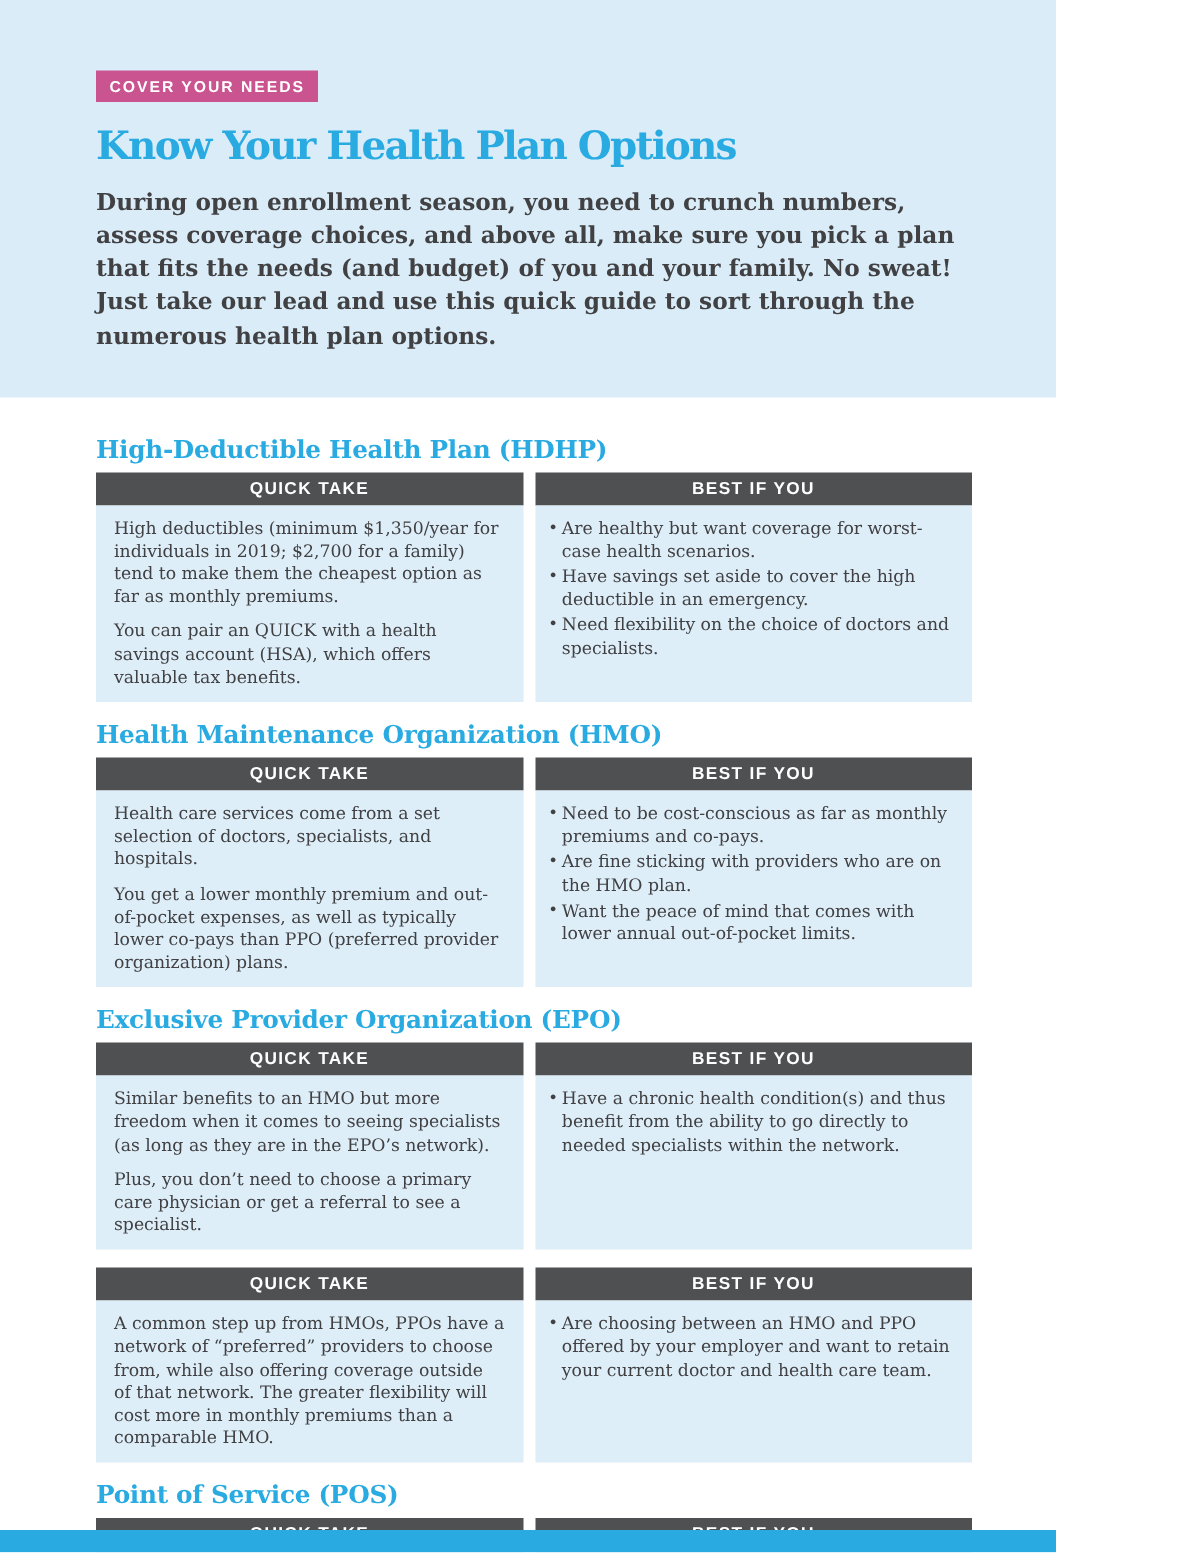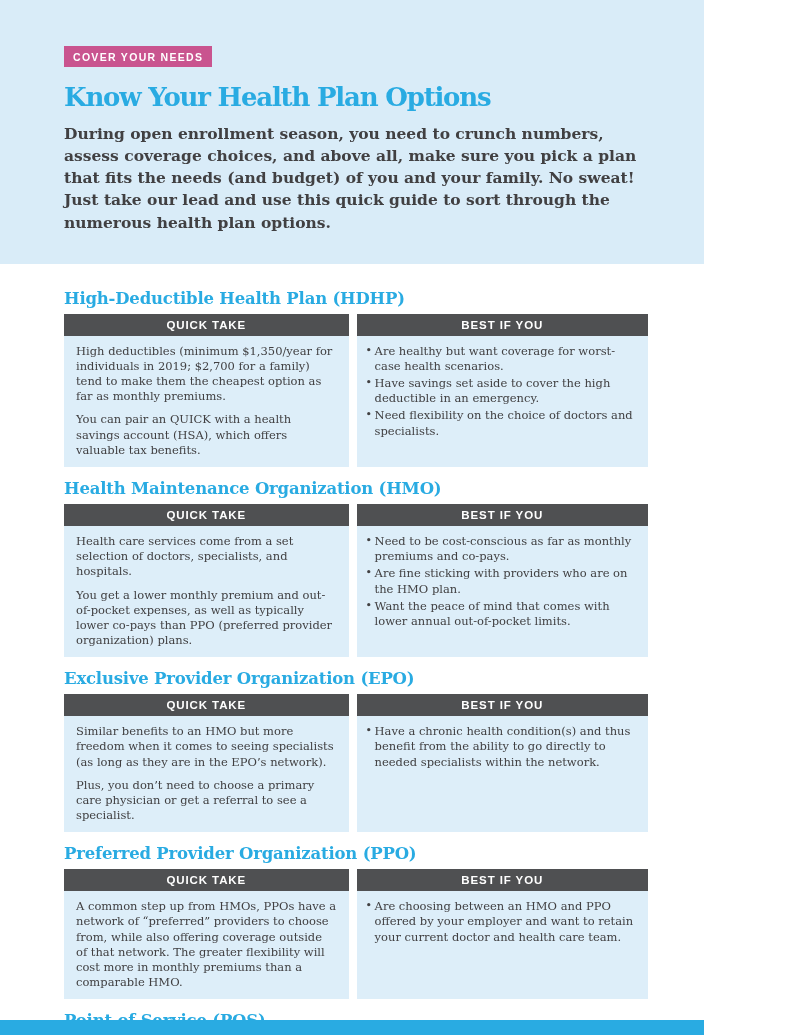--- a/index.html
+++ b/index.html
@@ -133,21 +133,20 @@
       <div class="col col-right">
         <div class="col-bar">BEST IF YOU</div>
         <ul class="col-body">
               <li>Have a chronic health condition(s) and thus benefit from the ability to go directly to needed specialists within the network.</li>
             </ul>
       </div>
     </div>
   </section>
 
   <section class="plan">
-    <h2 class="plan-heading">Preferred Provider Organization (PPO)</h2>
     <div class="cols">
       <div class="col col-left">
         <div class="col-bar">QUICK TAKE</div>
         <div class="col-body">
               <p>A common step up from HMOs, PPOs have a network of “preferred” providers to choose from, while also offering coverage outside of that network. The greater flexibility will cost more in monthly premiums than a comparable HMO.</p>
             </div>
       </div>
       <div class="col col-right">
         <div class="col-bar">BEST IF YOU</div>
         <ul class="col-body">

